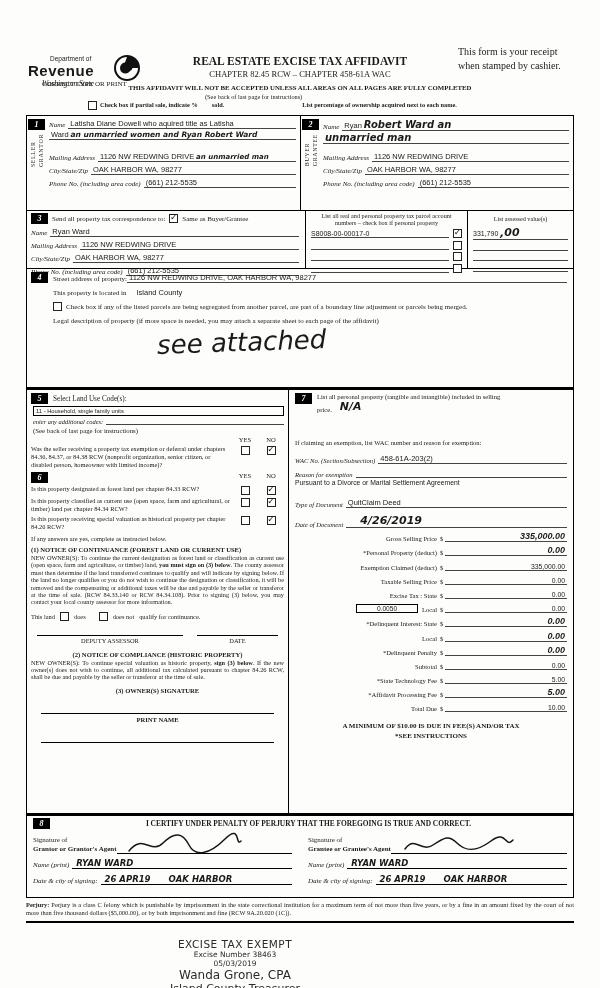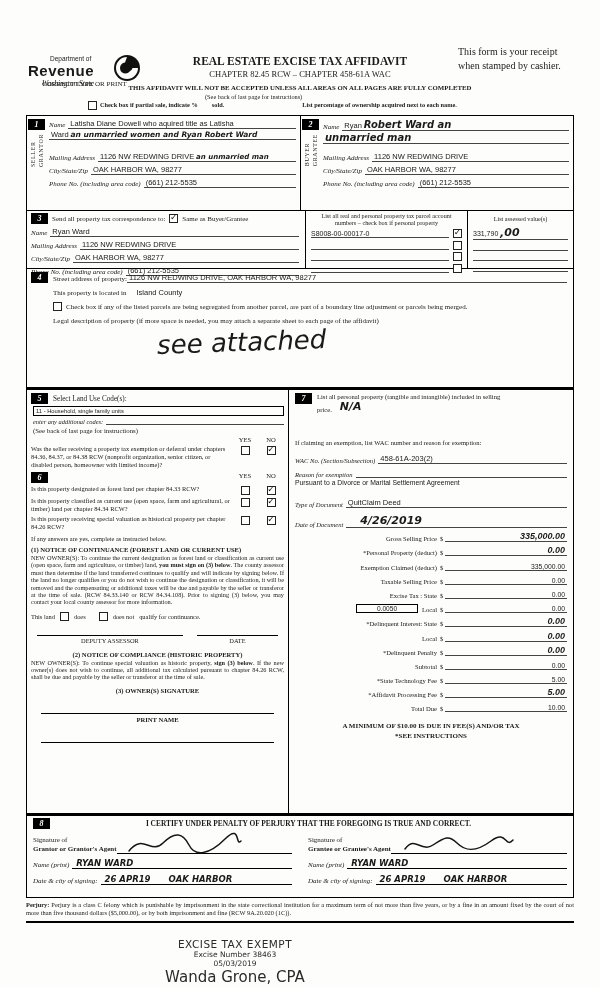--- a/index.html
+++ b/index.html
@@ -115,21 +115,21 @@
   
   .perjury { margin:3px 26px 0 26px; font-size:6.4px; line-height:1.3; text-align:justify; border-bottom:2px solid #000; padding-bottom:3px; }
   .footrow { display:flex; margin:3px 26px 0 26px; align-items:baseline; }
   .footrow .rev { width:150px; font-size:6.4px; }
   .footrow .space { flex:1; text-align:center; font-size:8px; }
   .footrow .ct { width:150px; text-align:right; font-size:8px; }
   
   .stamp { position:absolute; left:105px; top:938px; width:260px; text-align:center; font-family:"DejaVu Sans",sans-serif; color:#2a2a2a; }
   .stamp .s1 { font-size:10.5px; letter-spacing:0.5px; }
   .stamp .s2, .stamp .s3, .stamp .s6 { font-size:7.5px; }
-  .stamp .s4 { font-size:15px; }
+  .stamp .s4 { font-size:12px; }
   .stamp .s5 { font-size:11px; }
 </style>
 </head>
 <body>
 
 <div class="page">
 
   <div class="header">
     <div class="logo">
       <div class="l1">Department of</div>

